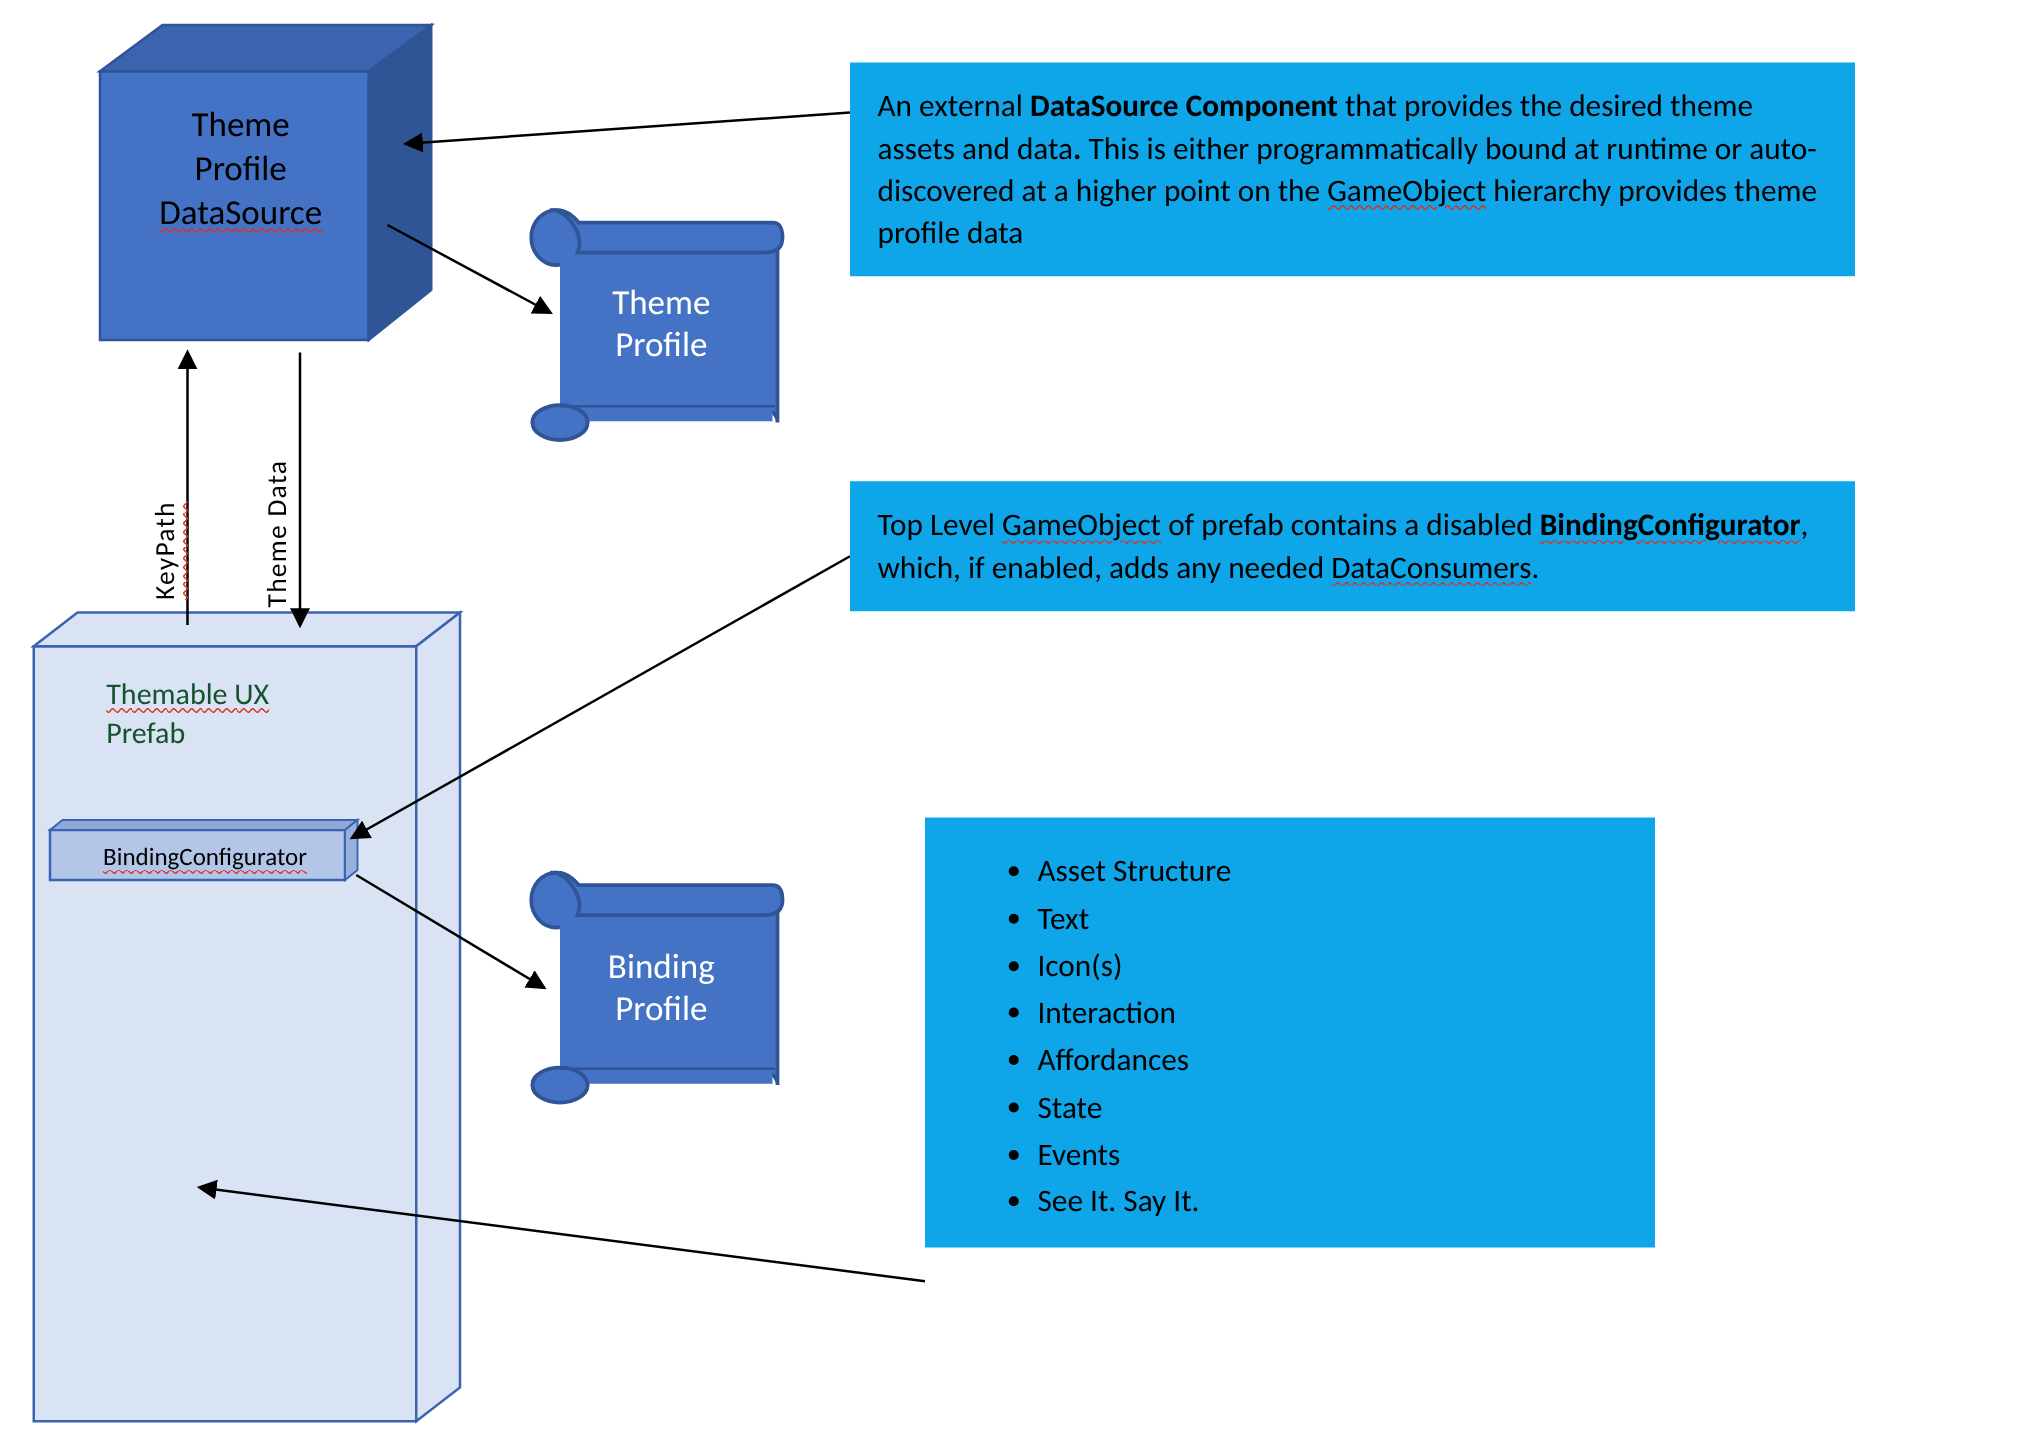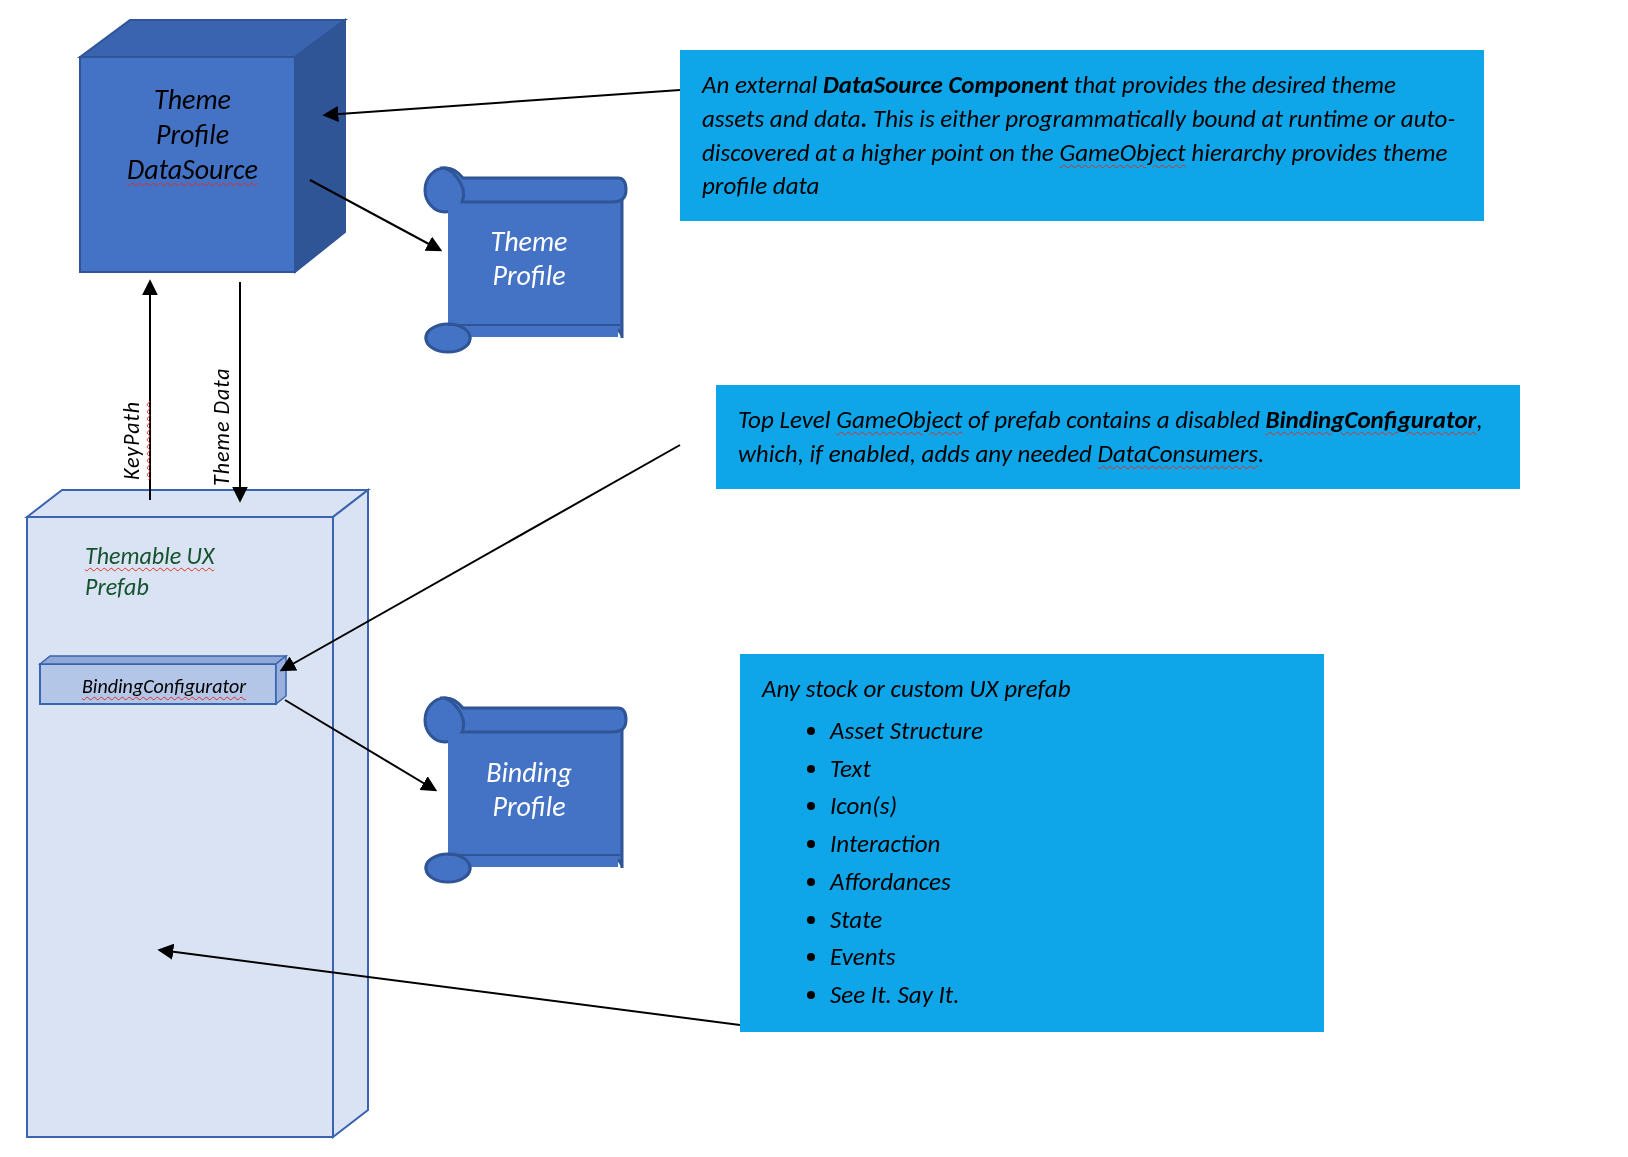--- a/index.html
+++ b/index.html
@@ -6,21 +6,20 @@
     margin: 0;
     padding: 0;
     background: #ffffff;
     font-family: "Calibri", "Segoe UI", Arial, sans-serif;
   }
   #stage {
     position: relative;
     width: 1628px;
     height: 1157px;
     background: #ffffff;
-    font-style: italic;
   }
   svg.diagram {
     position: absolute;
     top: 0; left: 0;
     width: 1628px;
     height: 1157px;
     overflow: visible;
   }
   .spellwave {
     text-decoration: underline wavy #d93025;
@@ -33,21 +32,21 @@
     position: absolute;
     background: #0ea5e9;
     color: #000;
     font-size: 25px;
     line-height: 1.35;
     padding: 18px 22px;
   }
   .callout b { font-weight: 700; }
 
   #callout1 { left: 680px; top: 50px;  width: 760px; }
-  #callout2 { left: 680px; top: 385px; width: 760px; margin-left: 36px; }
+  #callout2 { left: 680px; top: 385px; width: 760px; }
   #callout3 { left: 740px; top: 654px; width: 540px; font-size: 25px; }
   #callout3 ul { margin: 6px 0 0 28px; padding: 0; }
   #callout3 li { padding: 2px 0; margin-left: 40px; }
 
   
   #cube-label {
     position: absolute;
     left: 95px; top: 82px;
     width: 195px;
     text-align: center;
@@ -233,21 +232,20 @@
 
 <div id="callout1" class="callout">
   <span>An external </span><b>DataSource Component</b><span> that provides the desired theme assets and data</span><b>.</b><span> This is either programmatically bound at runtime or auto-discovered at a higher point on the </span><span class="spellwave">GameObject</span><span> hierarchy provides theme profile data</span>
 </div>
 
 <div id="callout2" class="callout">
   <span>Top Level </span><span class="spellwave">GameObject</span><span> of prefab contains a disabled </span><b><span class="spellwave">BindingConfigurator</span></b><span>, which, if enabled, adds any needed </span><span class="spellwave">DataConsumers</span><span>.</span>
 </div>
 
 <div id="callout3" class="callout">
-  <span>Any stock or custom UX prefab</span>
   <ul>
     <li>Asset Structure</li>
     <li>Text</li>
     <li>Icon(s)</li>
     <li>Interaction</li>
     <li>Affordances</li>
     <li>State</li>
     <li>Events</li>
     <li>See It. Say It.</li>
   </ul>

